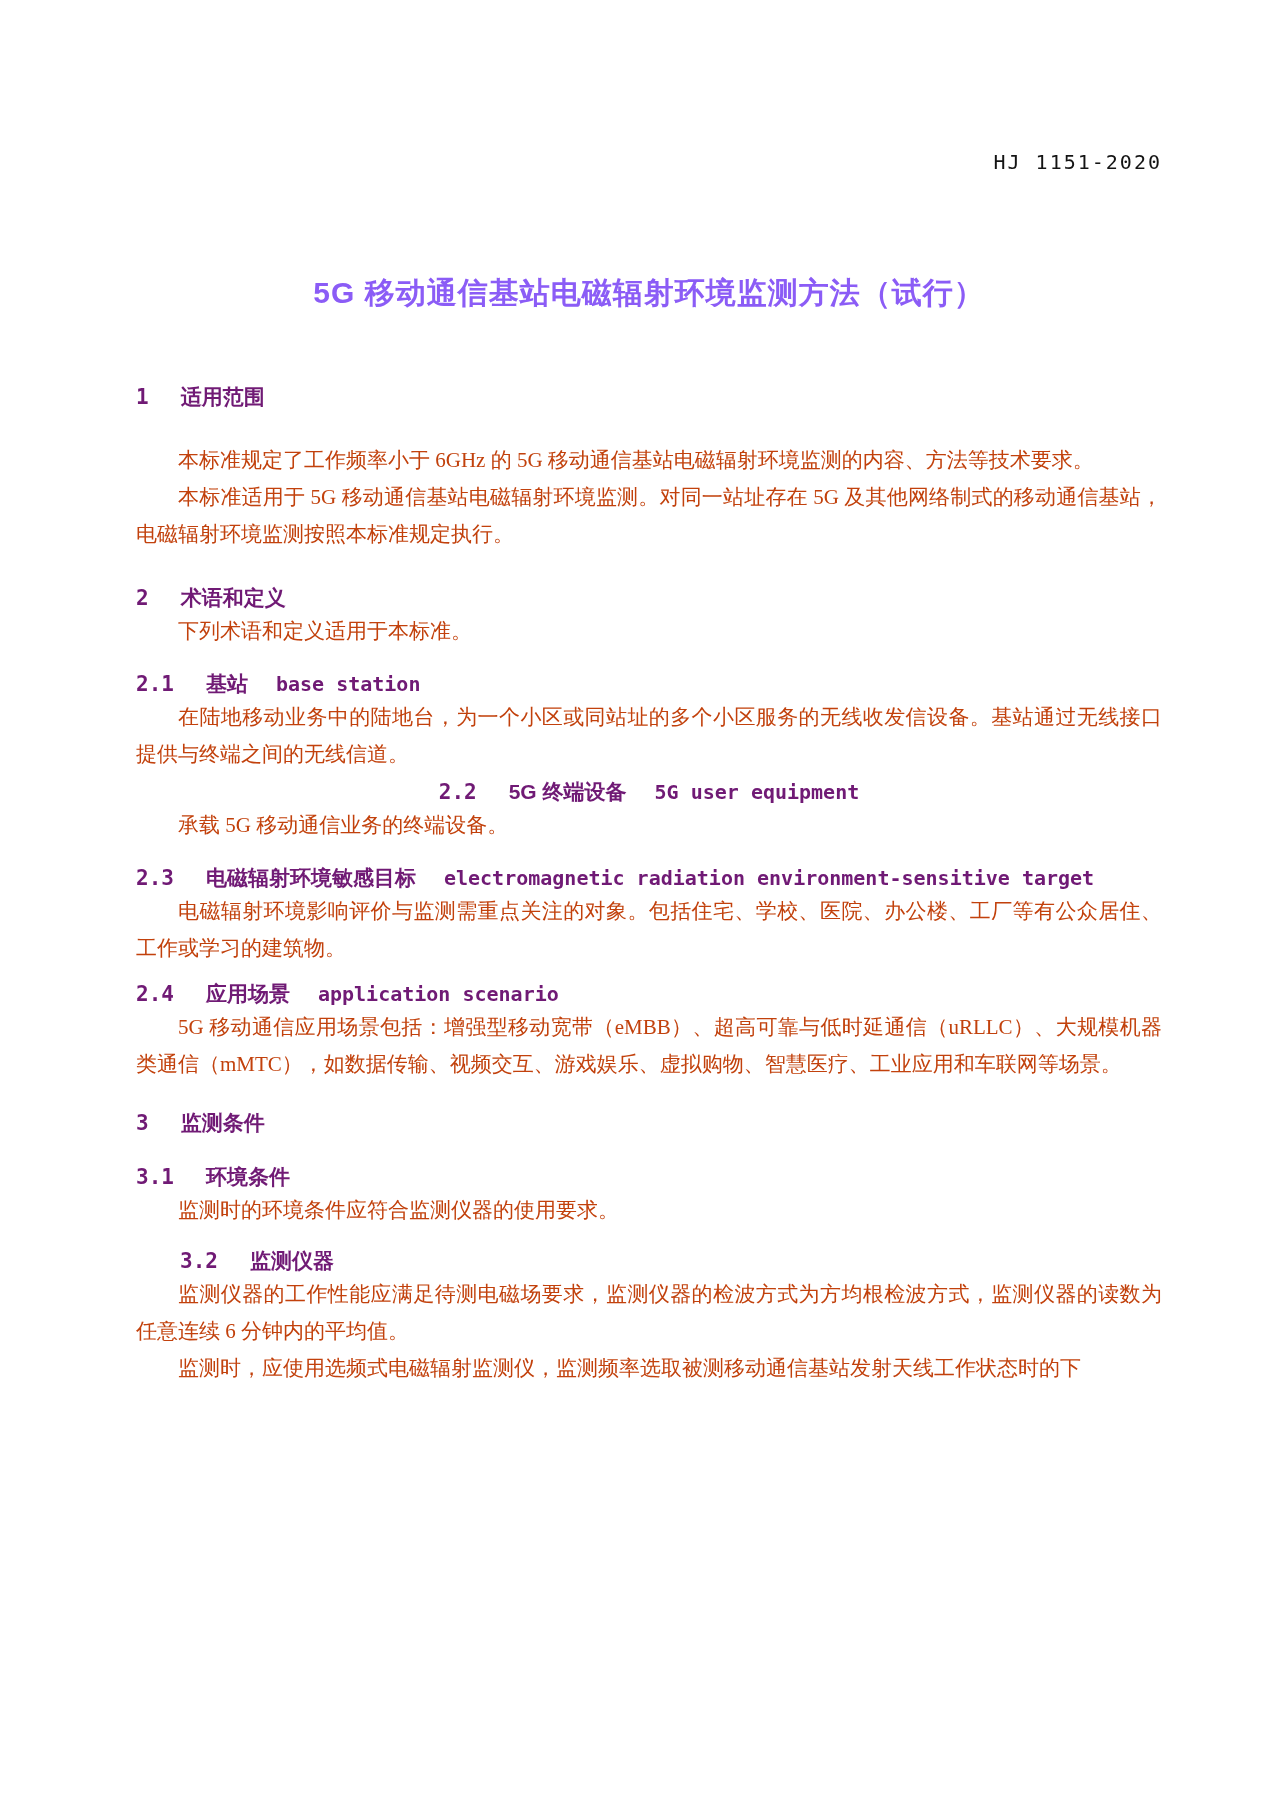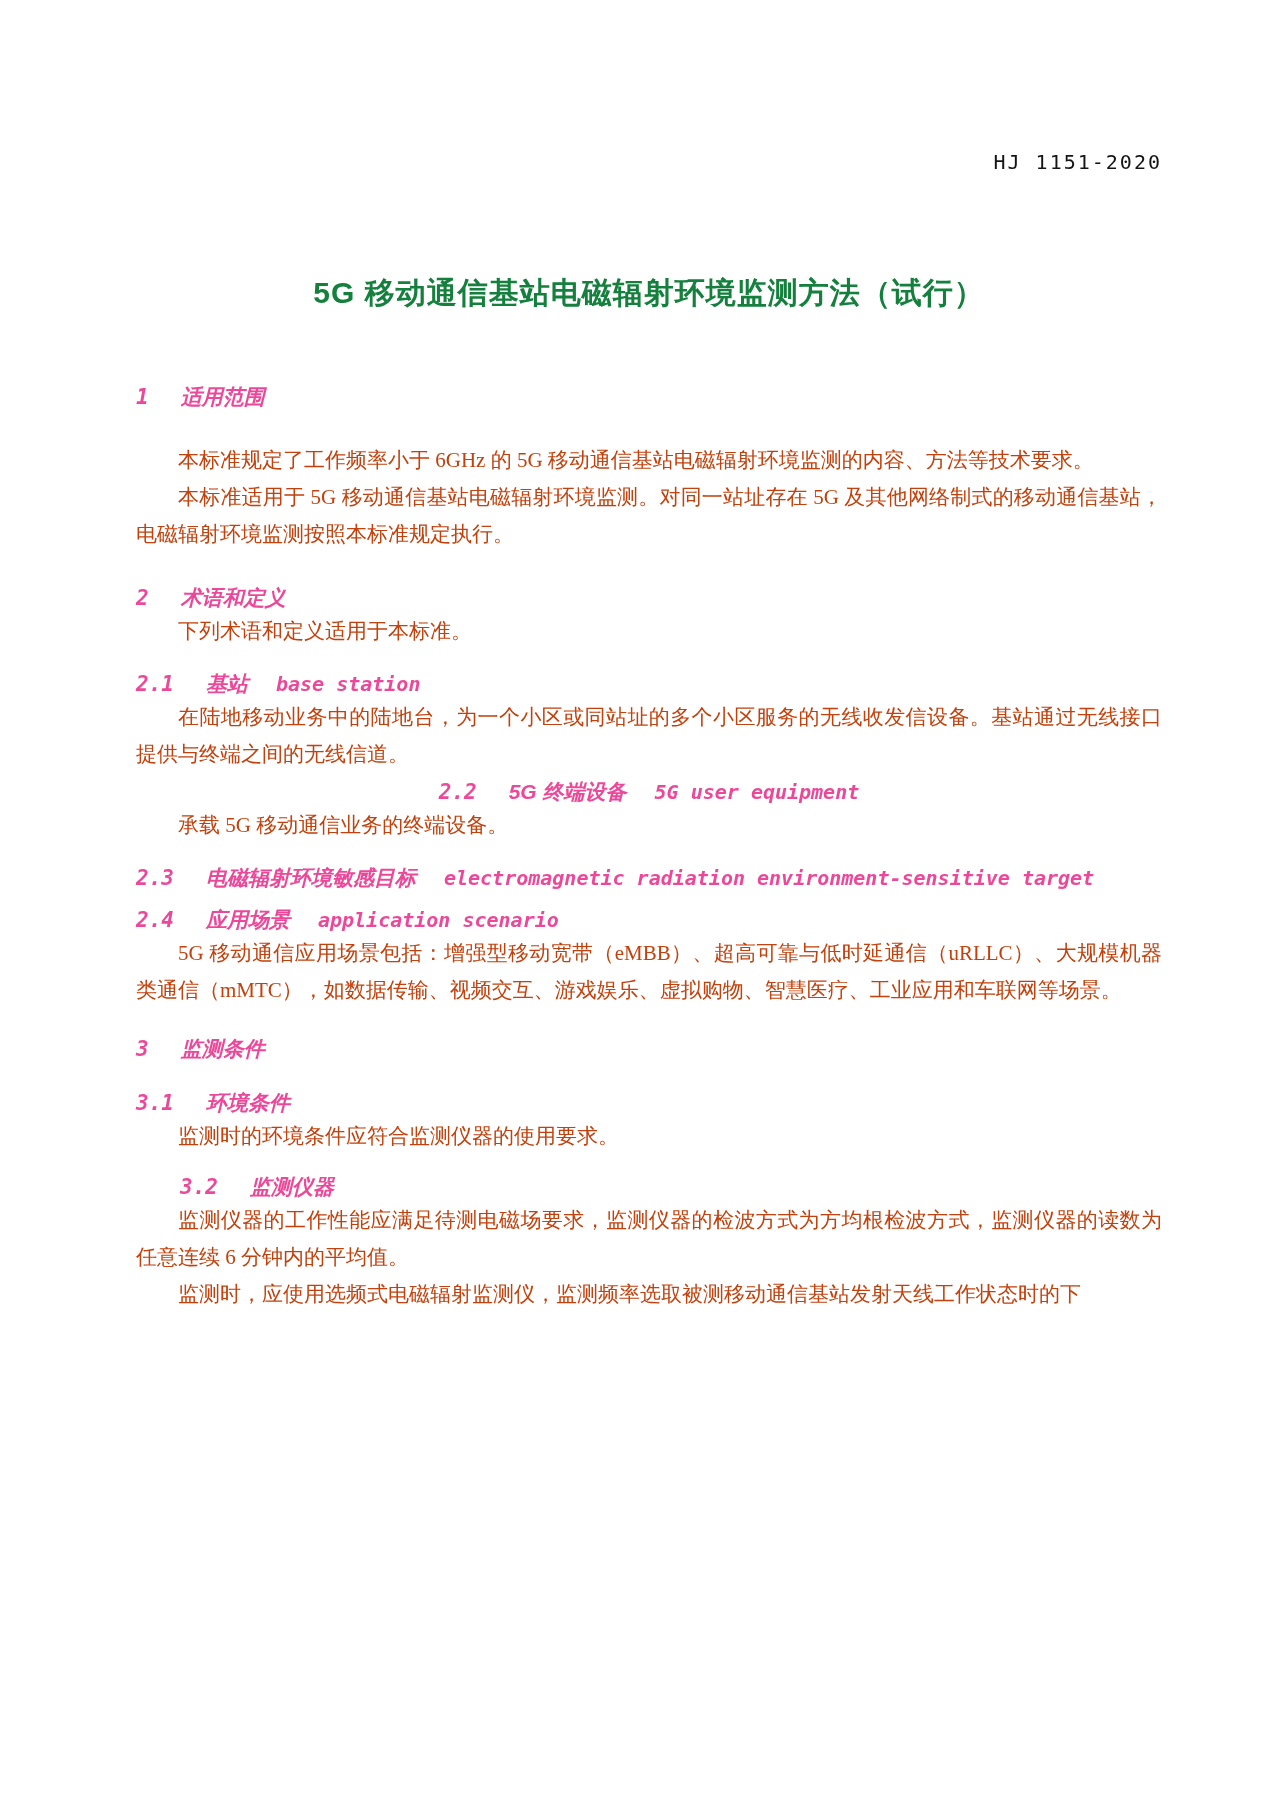--- a/index.html
+++ b/index.html
@@ -24,31 +24,30 @@
   }
 
   .doc-title {
     margin: 97px 0 0 0;
     font-family: "Liberation Sans", "DejaVu Sans", sans-serif;
     font-weight: bold;
     font-size: 30px;
     line-height: 42px;
     text-align: center;
     letter-spacing: 1px;
-    color: #15803d;
+    color: #8b5cf6;
   }
 
   .sec {
     margin: 0;
     font-family: "Liberation Sans", "DejaVu Sans", sans-serif;
     font-weight: bold;
     font-size: 21px;
     line-height: 30px;
-    color: #ec4899;
-    font-style: italic;
+    color: #701a75;
   }
   .sec .num {
     display: inline-block;
     margin-right: 32px;
     font-family: "DejaVu Sans Mono", "Liberation Mono", monospace;
     font-weight: bold;
   }
   .sec .en {
     margin-left: 28px;
     font-family: "DejaVu Sans Mono", "Liberation Mono", monospace;
@@ -137,20 +136,21 @@
     <h3 class="sec mt-s21"><span class="num">2.1</span><span>基站</span><span class="en">base station</span></h3>
 
     <p class="body mt-s21b">在陆地移动业务中的陆地台，为一个小区或同站址的多个小区服务的无线收发信设备。基站通过无线接口提供与终端之间的无线信道。</p>
 
     <h3 class="sec mt-s22"><span class="num">2.2</span><span>5G 终端设备</span><span class="en">5G user equipment</span></h3>
 
     <p class="body mt-s22b">承载 5G 移动通信业务的终端设备。</p>
 
     <h3 class="sec mt-s23"><span class="num">2.3</span><span>电磁辐射环境敏感目标</span><span class="en">electromagnetic radiation environment-sensitive target</span></h3>
 
+    <p class="body mt-s23b">电磁辐射环境影响评价与监测需重点关注的对象。包括住宅、学校、医院、办公楼、工厂等有公众居住、工作或学习的建筑物。</p>
 
     <h3 class="sec mt-s24"><span class="num">2.4</span><span>应用场景</span><span class="en">application scenario</span></h3>
 
     <p class="body mt-s24b">5G 移动通信应用场景包括：增强型移动宽带（eMBB）、超高可靠与低时延通信（uRLLC）、大规模机器类通信（mMTC），如数据传输、视频交互、游戏娱乐、虚拟购物、智慧医疗、工业应用和车联网等场景。</p>
 
     <h2 class="sec mt-s3"><span class="num">3</span><span>监测条件</span></h2>
 
     <h3 class="sec mt-s31"><span class="num">3.1</span><span>环境条件</span></h3>
 
     <p class="body mt-s31b">监测时的环境条件应符合监测仪器的使用要求。</p>

